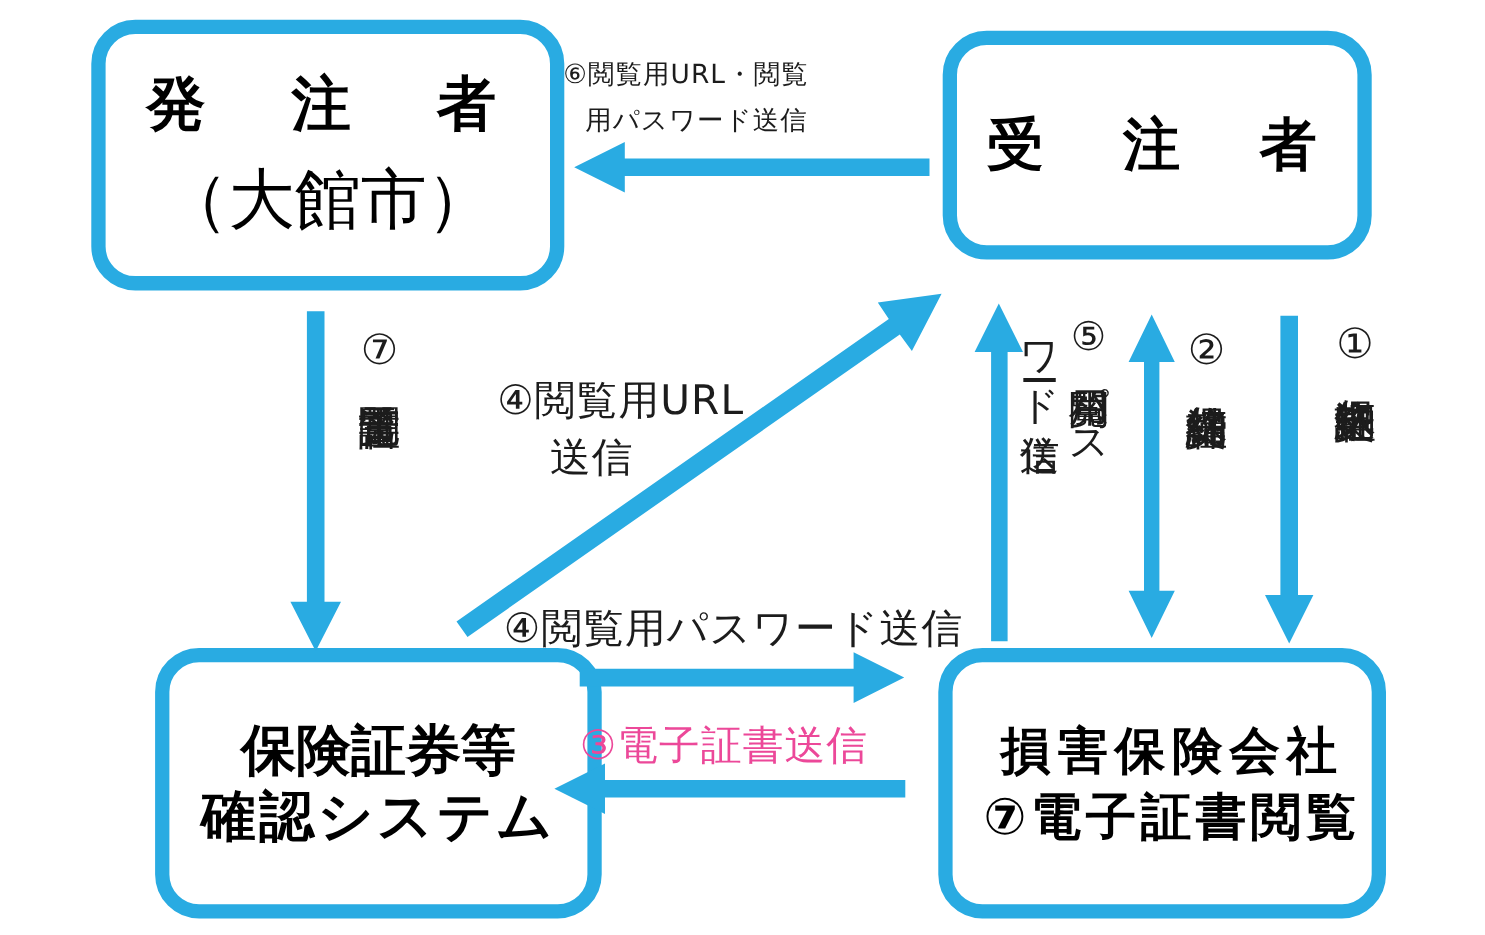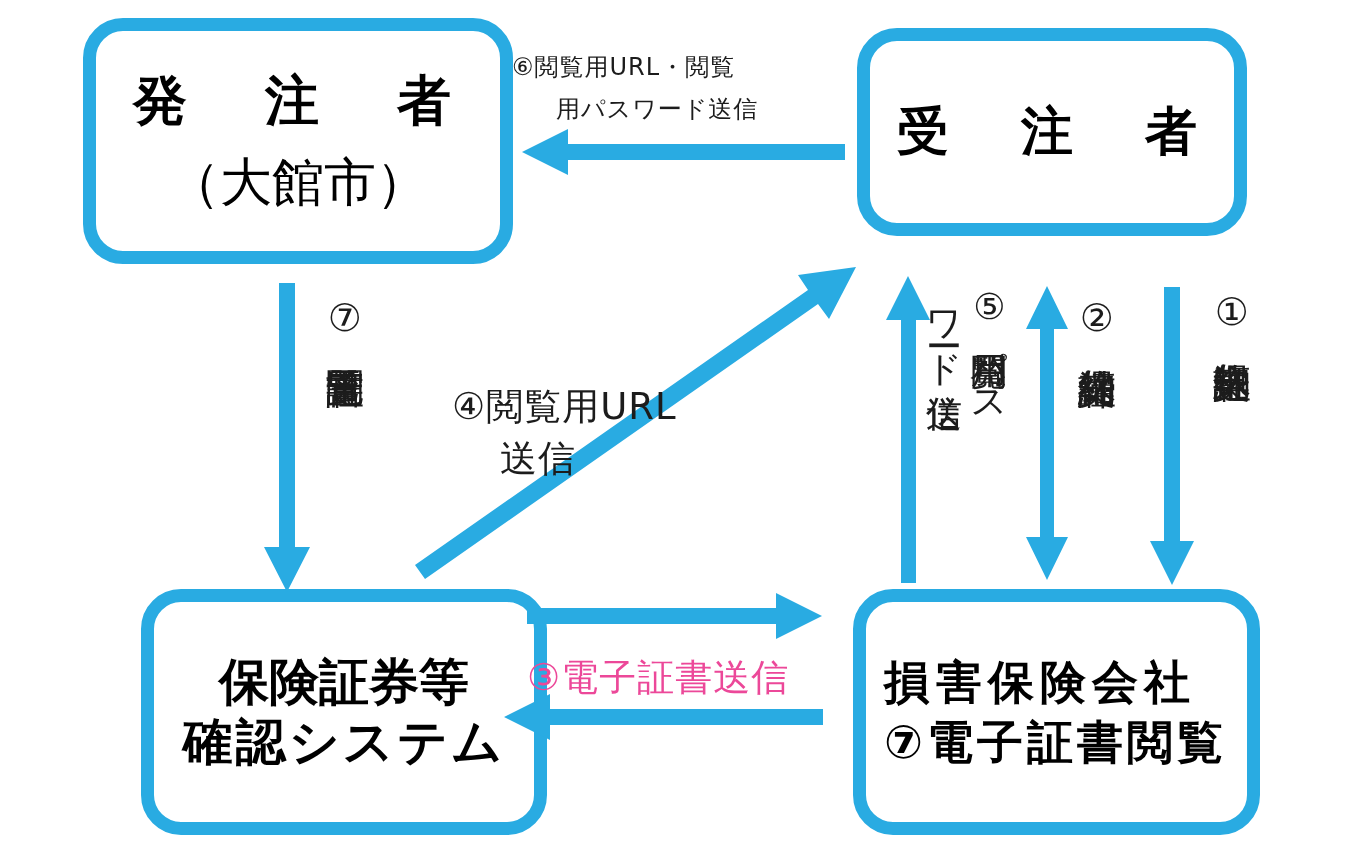--- a/index.html
+++ b/index.html
@@ -10,43 +10,43 @@
   }
   .node {
     position:absolute; box-sizing:border-box; background:#fff;
     border:13px solid var(--accent); border-radius:40px;
     display:flex; flex-direction:column; align-items:center; justify-content:center;
     color:var(--boxtext); text-align:center;
   }
   .node div { white-space:nowrap; }
   #node-orderer    { left:83px;  top:18px;  width:430px; height:246px;justify-content:center; }
   #node-orderer .t1 { font-size:54px; font-weight:bold; letter-spacing:12px; }
-  #node-orderer .t2 { font-size:52px; font-weight:normal; margin-top:10px; }
+  #node-orderer .t2 { font-size:60px; font-weight:normal; margin-top:10px; }
   #node-contractor { left:857px; top:28px;  width:390px; height:208px; }
   #node-contractor .t1 { font-size:52px; font-weight:bold; letter-spacing:10px; }
   #node-system     { left:93px;  top:589px; width:406px; height:246px;margin-left:48px; }
   #node-system .t1 { font-size:50px; font-weight:bold; letter-spacing:0px; line-height:60px; }
   #node-system .t2 { font-size:50px; font-weight:bold; letter-spacing:3px; line-height:60px;text-align:right; }
-  #node-insurer    { left:853px; top:589px; width:407px; height:246px; align-items:flex-start; padding-left:18px; }
+  #node-insurer    { left:853px; top:589px; width:407px; height:246px; align-items:center; padding-left:18px; }
   #node-insurer .t1 { font-size:46px; font-weight:bold; letter-spacing:6px; line-height:60px; }
   #node-insurer .t2 { font-size:46px; font-weight:bold; letter-spacing:4px; line-height:60px; }
   svg.arrows { position:absolute; left:0; top:0; }
   svg.arrows polygon { fill:var(--accent); }
   .hlabel {
     position:absolute; color:var(--label); font-size:24px; line-height:42px;
     letter-spacing:1px; white-space:nowrap;
   }
   .vlabel {
     position:absolute; color:var(--label); font-size:38px;
     writing-mode:vertical-rl; line-height:1.05; white-space:nowrap;
   }
   .vlabel .col { display:block; line-height:1.25; }
   #label-step4-url { line-height:52px; }
   #label-step4-url .ind { margin-left:48px; }
-  #label-step6 .ind { margin-left:44px; }
+  #label-step6 .ind { margin-left:20px; }
   #label-step5 { font-size:36px; }
 </style>
 </head>
 <body>
 
 <div class="stage">
 
   <div class="node" id="node-orderer">
     <div class="t1">発　注　者</div>
     <div class="t2">（大館市）</div>
@@ -83,25 +83,26 @@
     <polygon points="1047,286 1068,329 1054,329 1054,537 1068,537 1047,580 1026,537 1040,537 1040,329 1026,329"></polygon>
 
     <polygon points="1172,585 1150,541 1164,541 1164,287 1180,287 1180,541 1194,541"></polygon>
   </svg>
 
   <div class="hlabel" id="label-step6" style="left:512px; top:46px;">
     <div>⑥閲覧用URL・閲覧</div>
     <div class="ind">用パスワード送信</div>
   </div>
 
-  <div class="hlabel" id="label-step4-url" style="left:452px; top:338px; font-size:37px;margin-top:43px;">
+  <div class="hlabel" id="label-step4-url" style="left:452px; top:338px; font-size:37px;">
     <div>④閲覧用URL</div>
     <div class="ind">送信</div>
   </div>
 
+  <div class="hlabel" style="left:458px; top:551px; font-size:37px;">④閲覧用パスワード送信</div>
 
   <div class="hlabel" style="left:527px; top:657px; font-size:37px; color:#ec4899;">③電子証書送信</div>
 
   <div class="vlabel" style="left:324px; top:296px;">⑦電子証書閲覧</div>
 
   <div class="vlabel" id="label-step5" style="left:922px; top:286px;">
     <span class="col">⑤閲覧用パス</span>
     <span class="col">ワード送信</span>
   </div>
 

